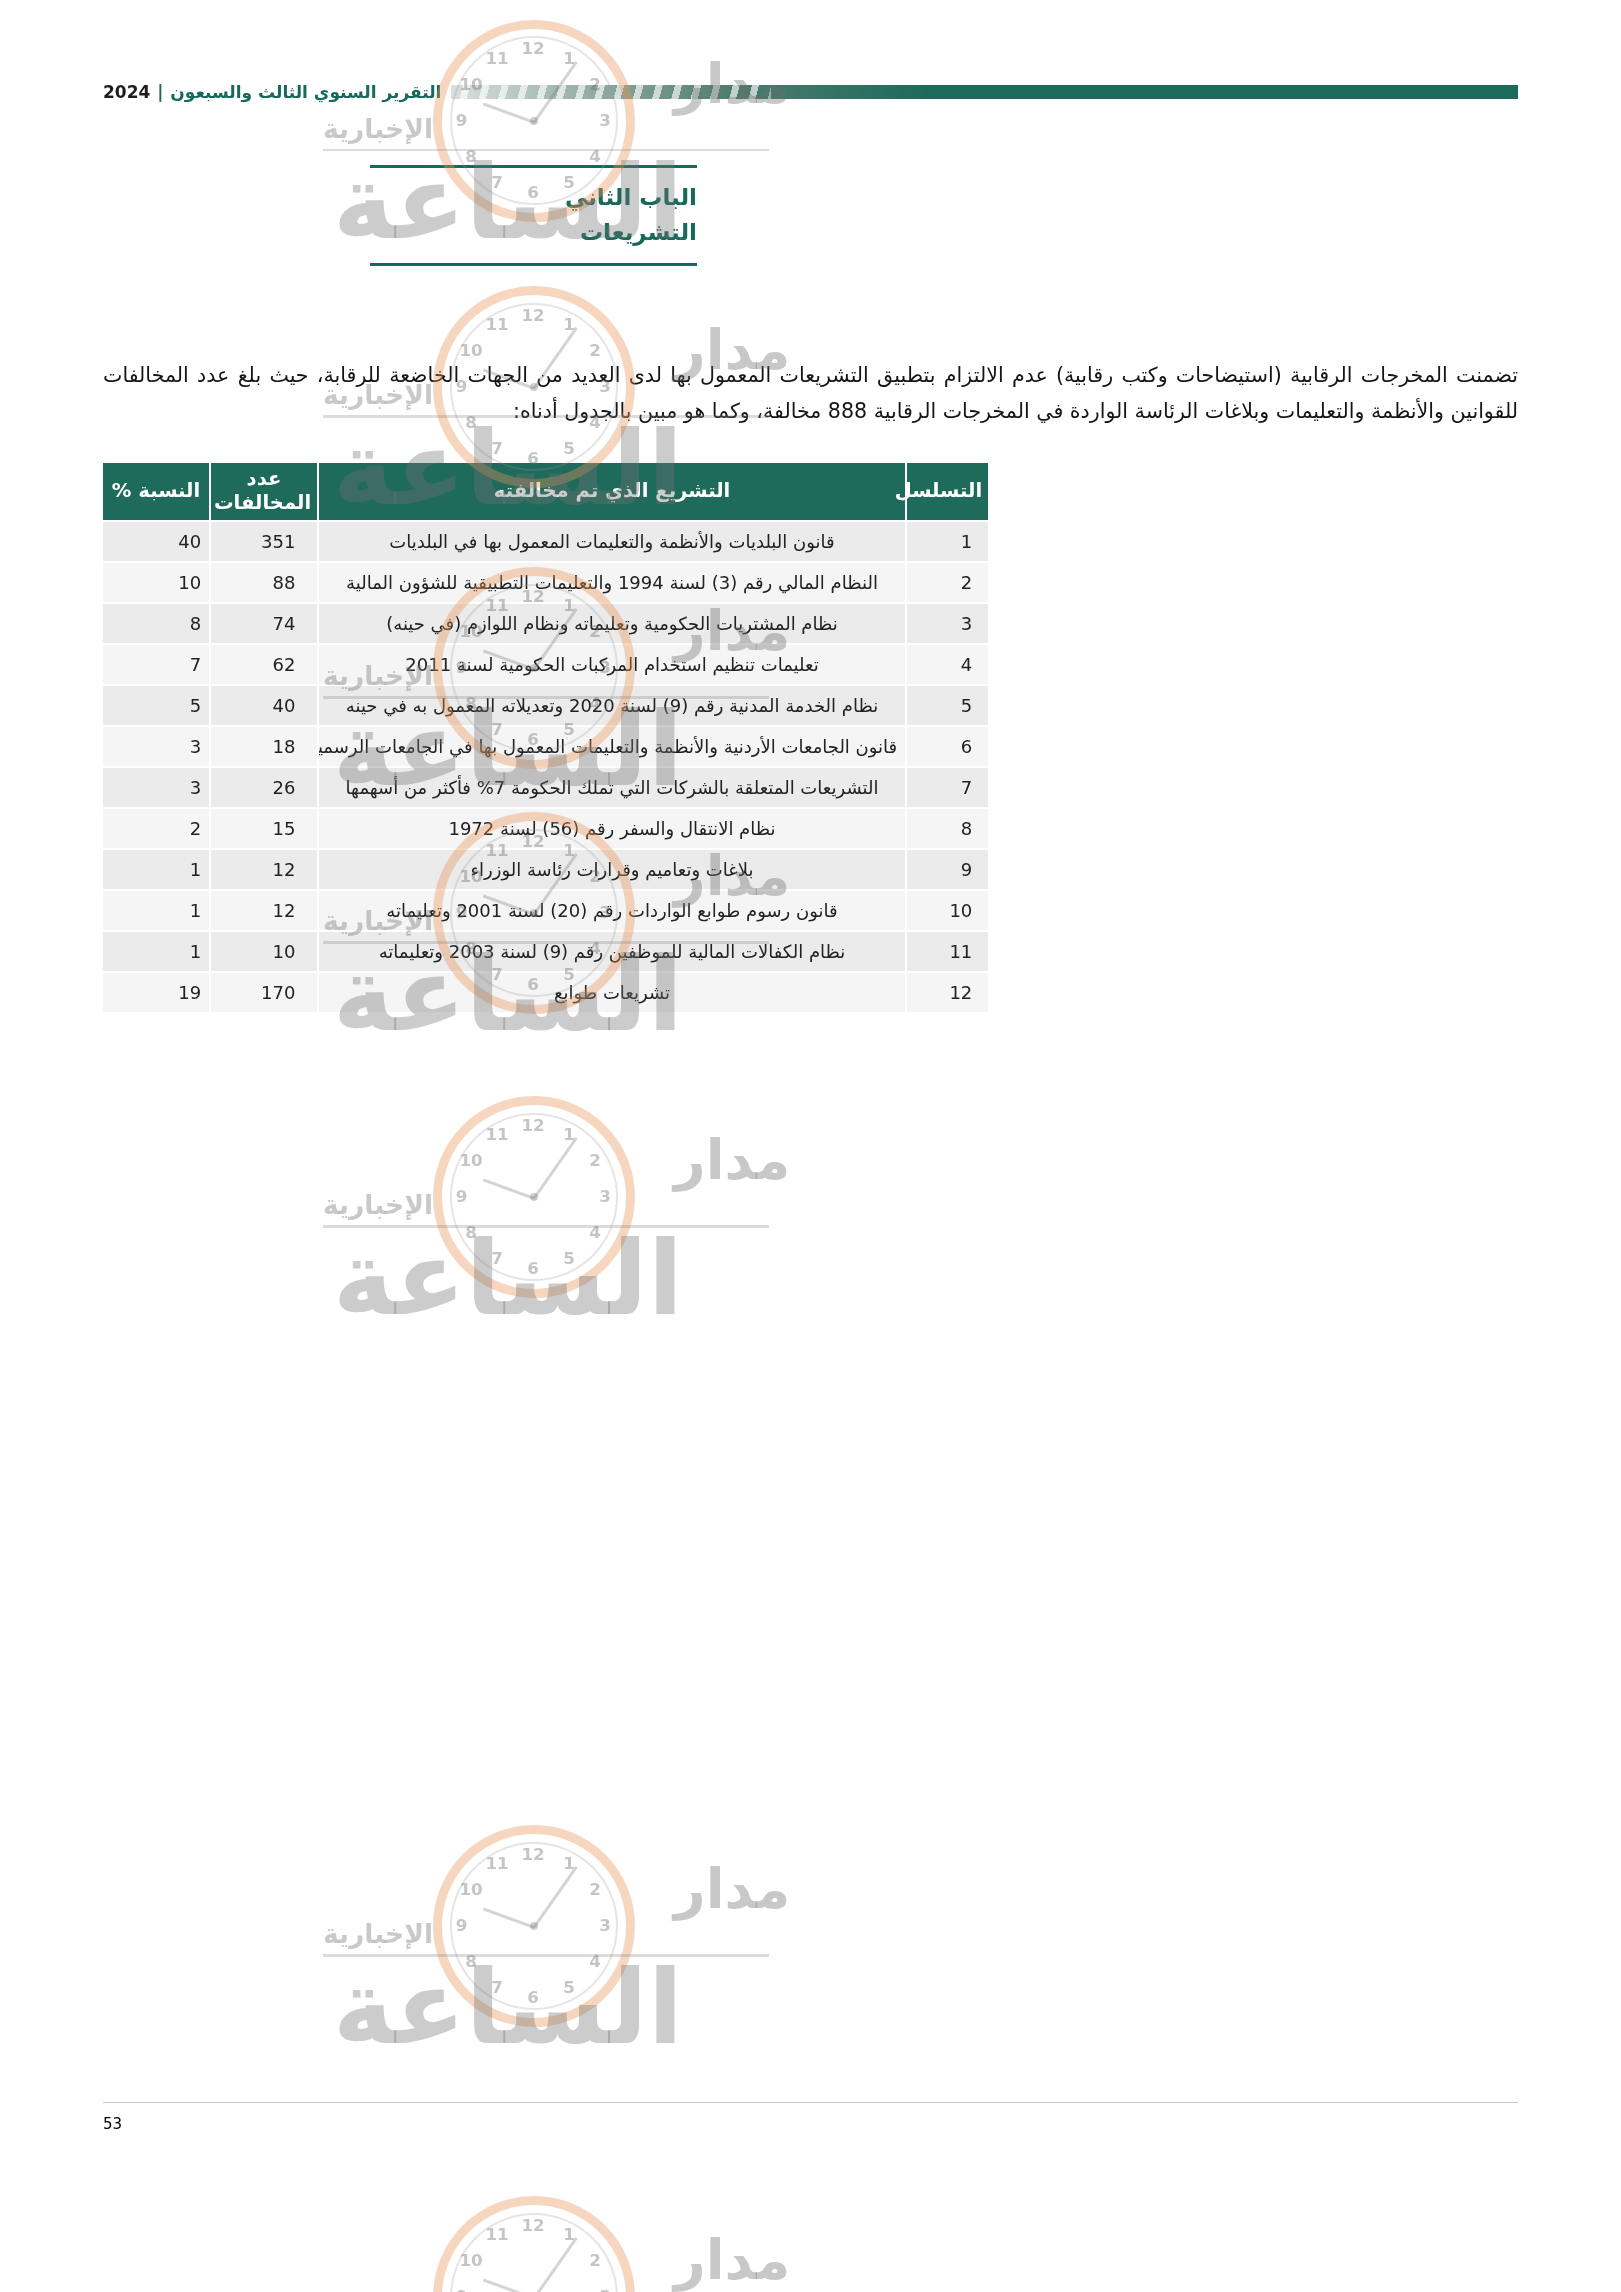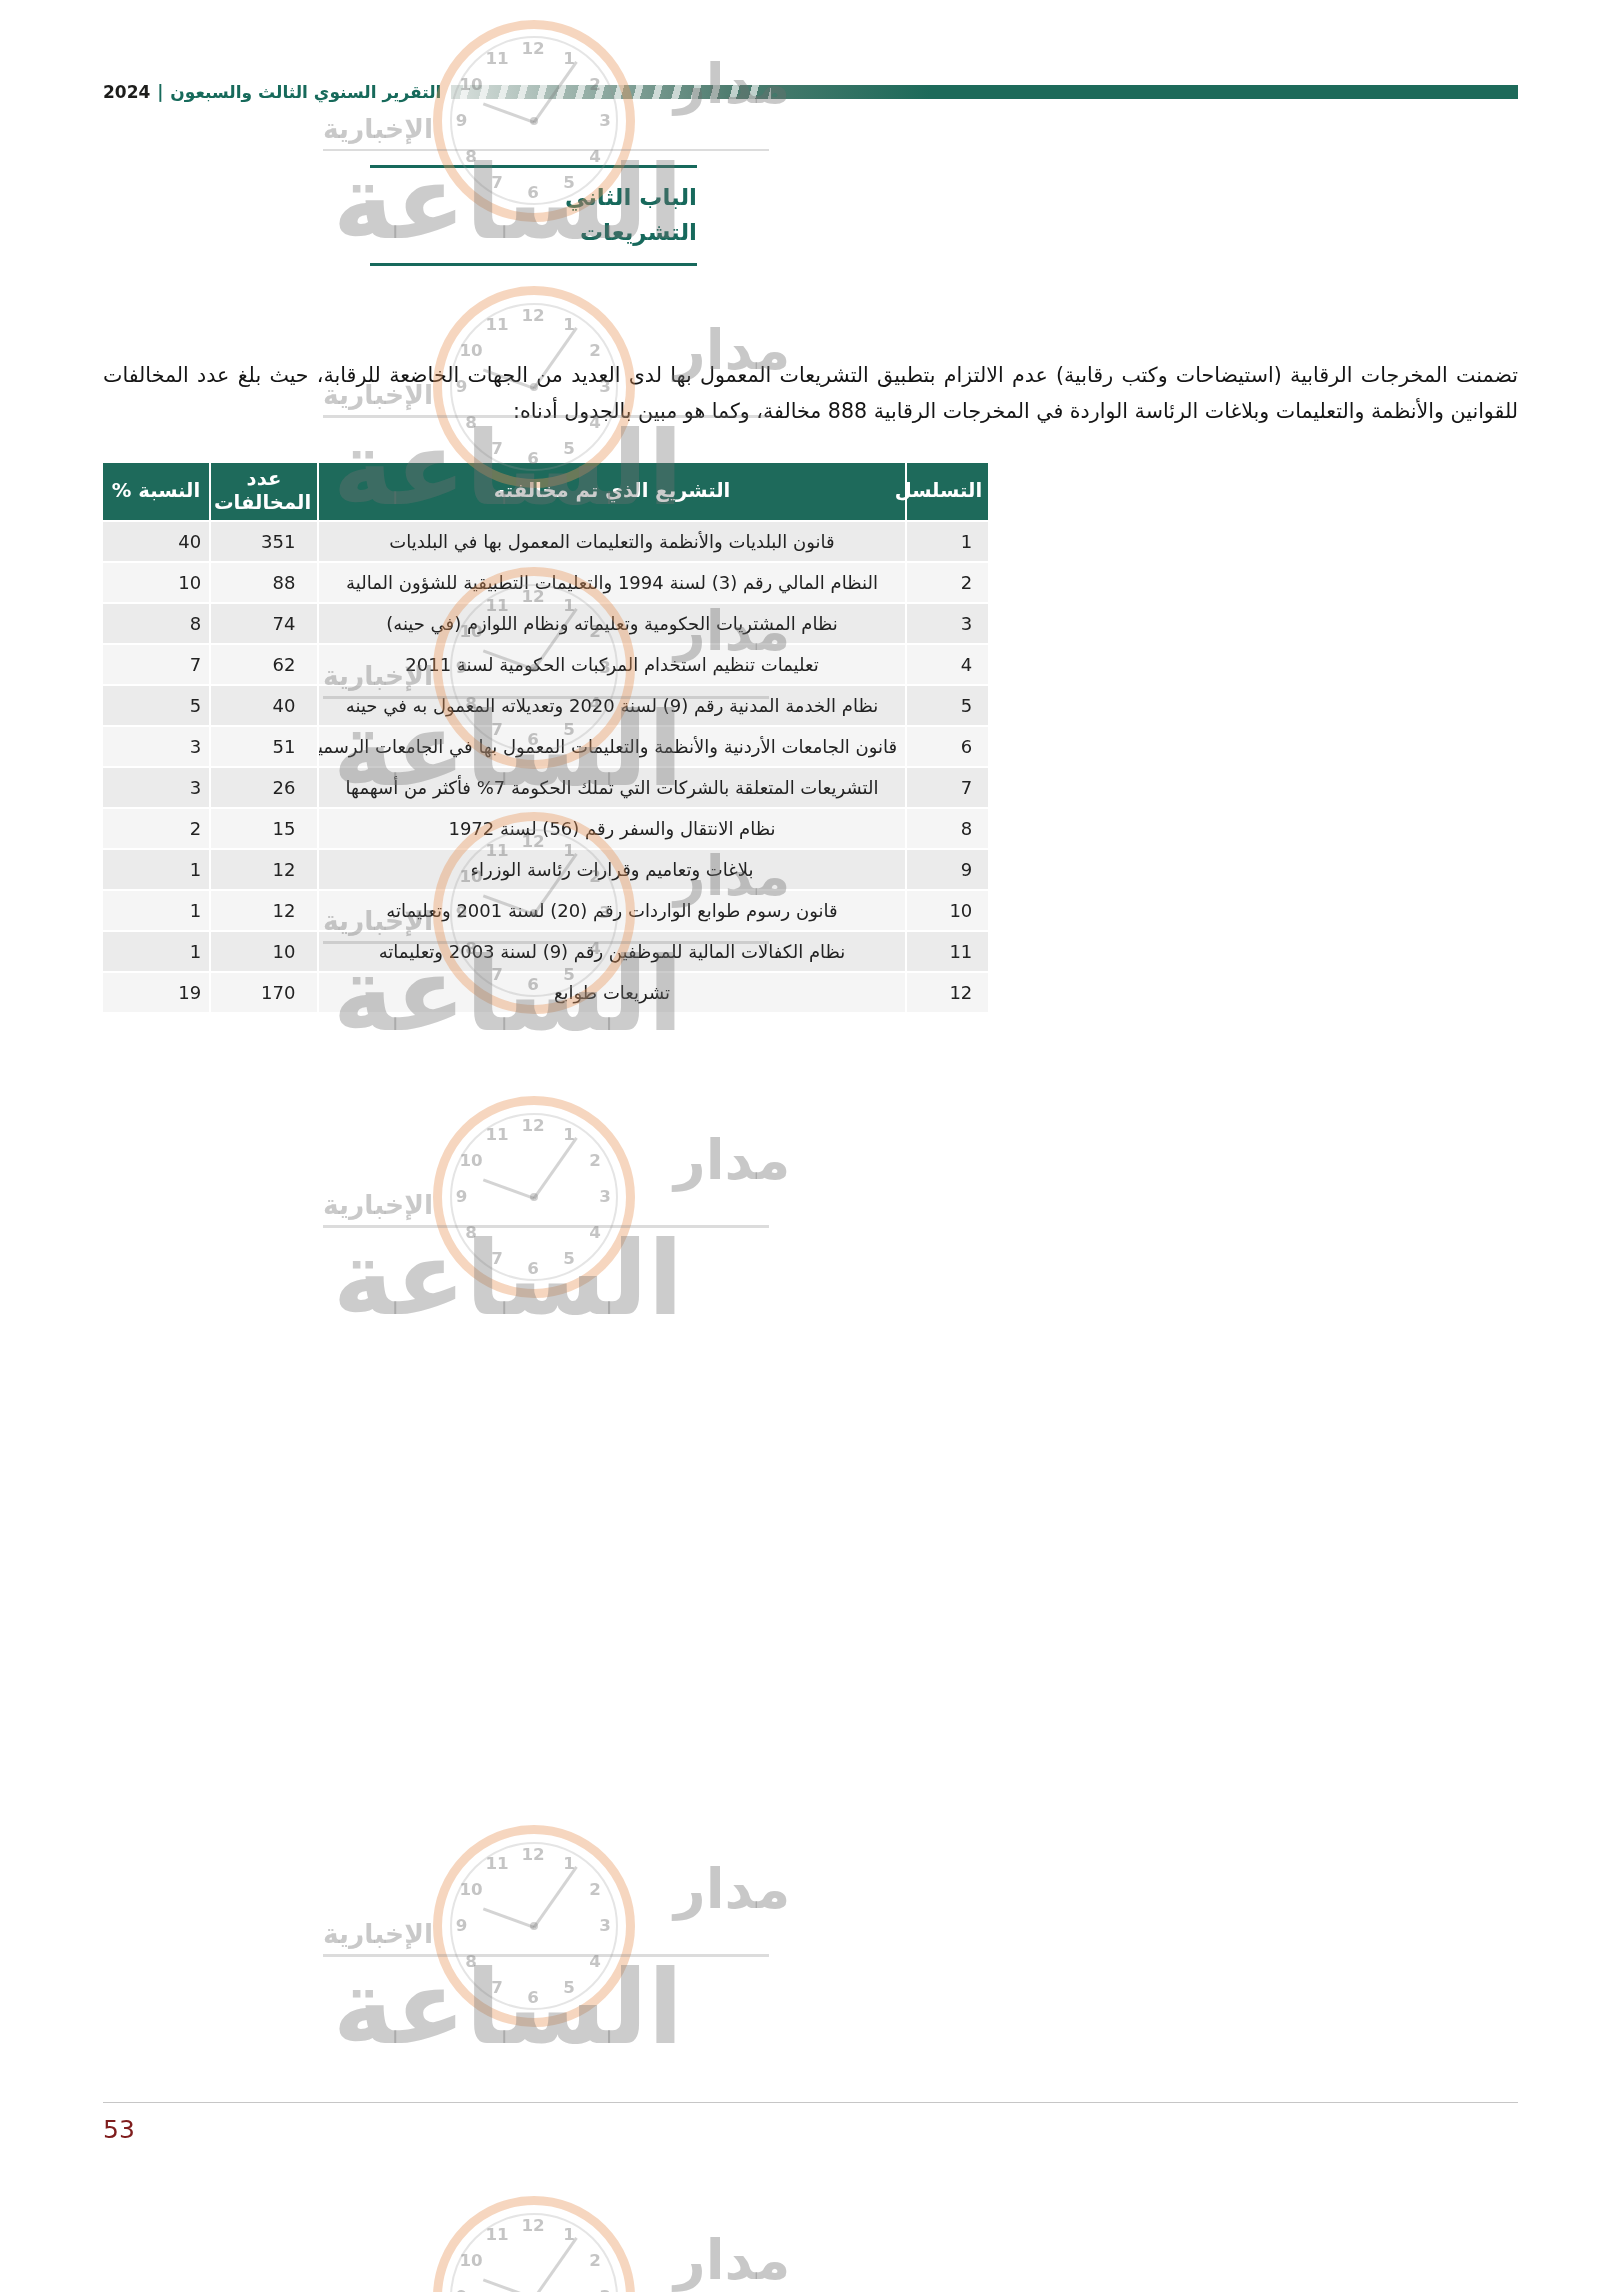--- a/index.html
+++ b/index.html
@@ -60,21 +60,21 @@
   }
   tbody tr:nth-child(odd) td{ background:#ebebeb; }
   tbody tr:nth-child(even) td{ background:#f5f5f5; }
   td.c-serial{ text-align:right; padding-right:15.7px; }
   td.c-leg{ text-align:center; overflow:hidden; white-space:nowrap; }
   td.c-viol{ text-align:right; padding-right:21.6px; }
   td.c-pct{ text-align:right; padding-right:7.8px; }
 
   
   .footer-rule{ position:absolute; left:103px; right:103px; top:2102px; height:1px; background:#c6c6c6; }
-  .page-number{ position:absolute; left:103px; top:2115px; font-size:25px; color:#7f1d1d; direction:ltr; }
+  .page-number{ position:absolute; left:103px; top:2115px; font-size:15px; color:#000000; direction:ltr; }
 
   
   .watermark{
     position:absolute; left:323px; width:510px; height:294px;
     z-index:3; pointer-events:none; direction:rtl;
   }
   .wm1{ top:19.6px; } .wm2{ top:286px; } .wm3{ top:567px; } .wm4{ top:812px; }
   .wm5{ top:1096px; } .wm6{ top:1825px; } .wm7{ top:2196px; }
   .wm-clock{
     position:absolute; left:110px; top:0; width:202px; height:202px;
@@ -158,21 +158,21 @@
       </tr>
       <tr>
         <td class="c-serial">5</td>
         <td class="c-leg">نظام الخدمة المدنية رقم (9) لسنة 2020 وتعديلاته المعمول به في حينه</td>
         <td class="c-viol">40</td>
         <td class="c-pct">5</td>
       </tr>
       <tr>
         <td class="c-serial">6</td>
         <td class="c-leg">قانون الجامعات الأردنية والأنظمة والتعليمات المعمول بها في الجامعات الرسمية</td>
-        <td class="c-viol">51</td>
+        <td class="c-viol">18</td>
         <td class="c-pct">3</td>
       </tr>
       <tr>
         <td class="c-serial">7</td>
         <td class="c-leg">التشريعات المتعلقة بالشركات التي تملك الحكومة 7% فأكثر من أسهمها</td>
         <td class="c-viol">26</td>
         <td class="c-pct">3</td>
       </tr>
       <tr>
         <td class="c-serial">8</td>

